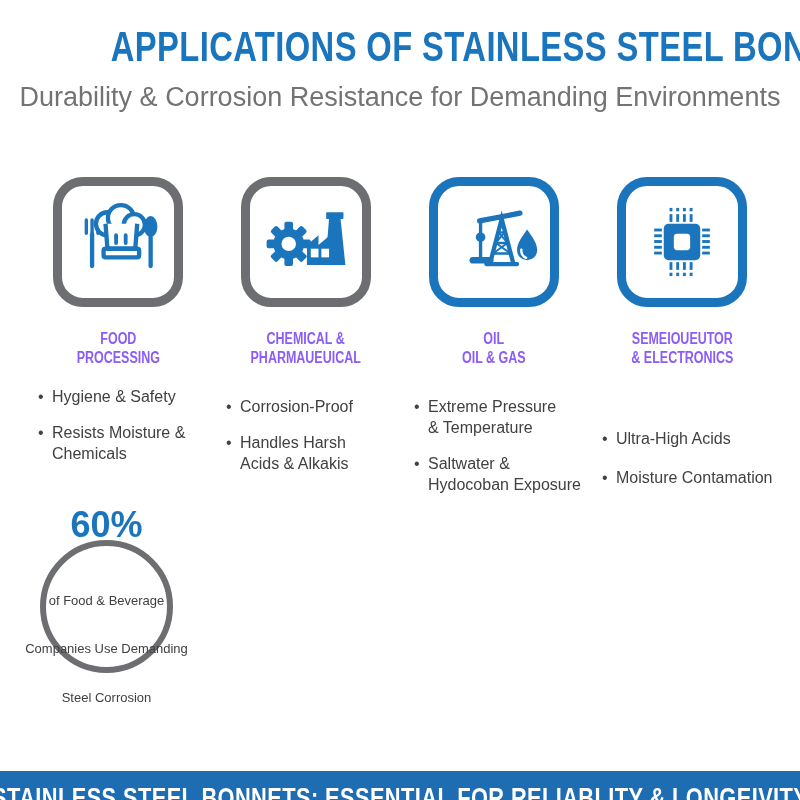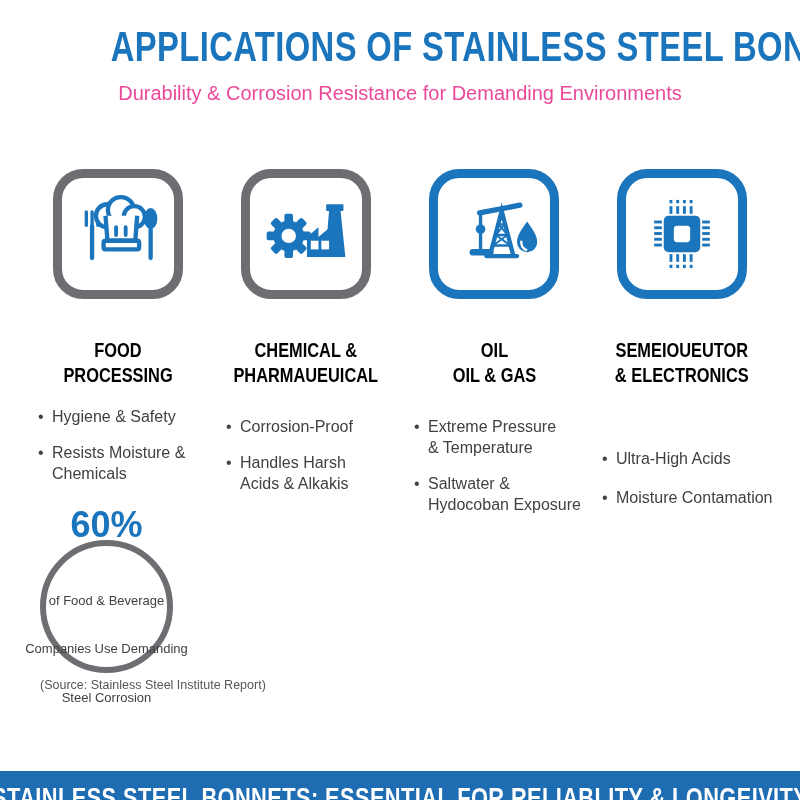--- a/index.html
+++ b/index.html
@@ -21,22 +21,22 @@
     text-align:center;
     font-size:42px;
     font-weight:800;
     color:#1b75bc;
     letter-spacing:0.5px;
     line-height:1.1;
   }
   .subtitle {
     margin-top:12px;
     text-align:center;
-    font-size:20px;
-    color:#ec4899;
+    font-size:27px;
+    color:#737373;
   }
 
   .columns {
     display:flex;
     margin-top:64px;
     padding:0 24px;
   }
   .col {
     width:188px;
     display:flex;
@@ -47,25 +47,25 @@
     width:130px; height:130px;
     border-radius:30px;
     background:#ffffff;
     display:flex; align-items:center; justify-content:center;
   }
   .icon-box.gray { border:9px solid #6d6e71; }
   .icon-box.blue { border:9px solid #1b75bc; }
   .icon-box svg { width:96px; height:96px; }
 
   .col-title {
-    margin-top:38px;
+    margin-top:22px;
     text-align:center;
-    font-size:21px;
+    font-size:16px;
     font-weight:800;
-    color:#000000;
+    color:#8b5cf6;
     line-height:1.2;
   }
   .col-title span { display:block; }
   .col ul {
     list-style:none;
     align-self:flex-start;
     padding-left:14px;
     text-align:left;
   }
   .col li {
@@ -304,19 +304,18 @@
 
   </div>
 
   <div class="stat-circle">
     <div class="stat-value">60%</div>
     <div class="stat-line">of Food &amp; Beverage</div>
     <div class="stat-line">Companies Use Demanding</div>
     <div class="stat-line">Steel Corrosion</div>
   </div>
 
-  <div class="source">(Source: Stainless Steel Institute Report)</div>
 
   <div class="banner">
     <span class="banner-text cond">STAINLESS STEEL BONNETS: ESSENTIAL FOR RELIABLITY &amp; LONGEIVITY</span>
   </div>
 
 </div>
 
 </body></html>

